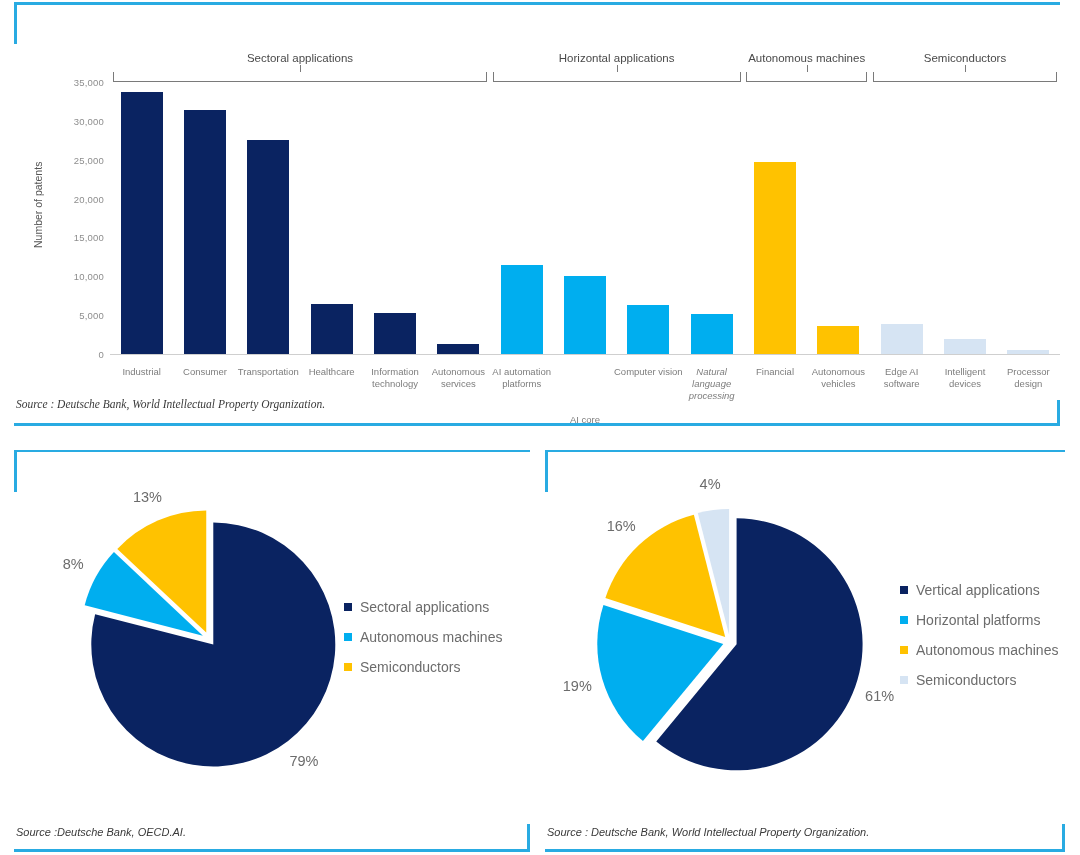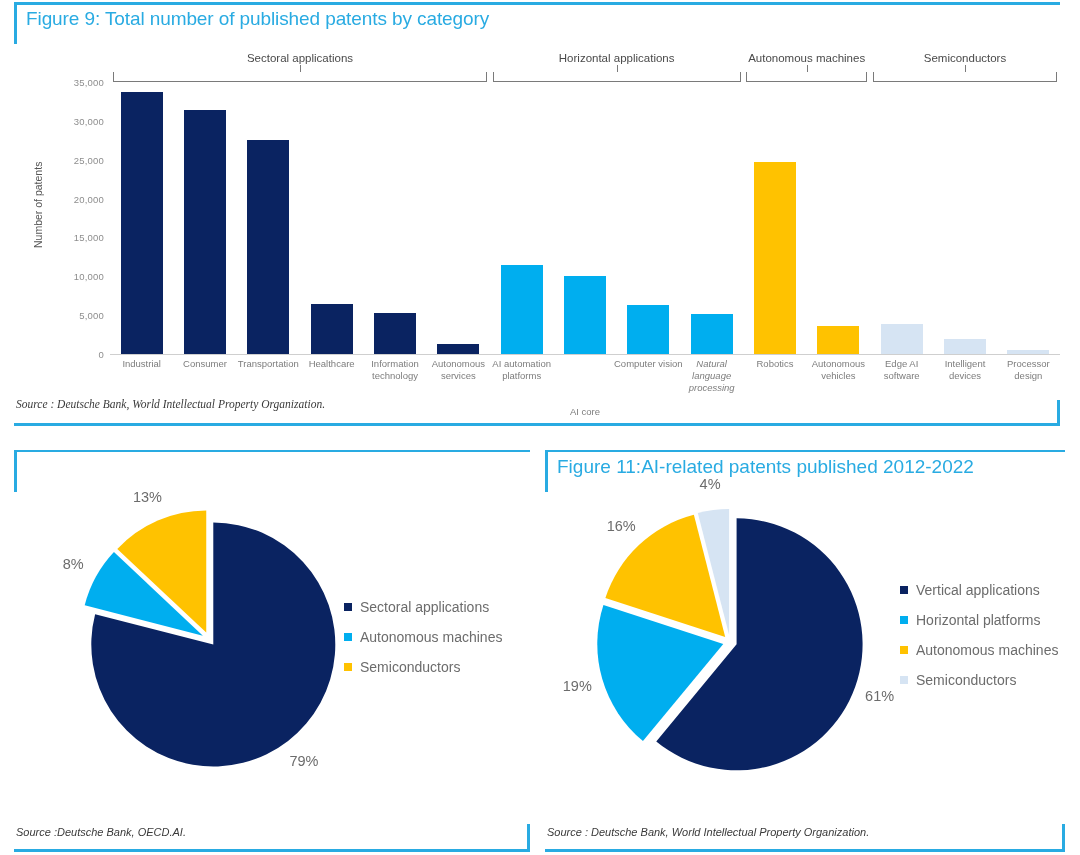--- a/index.html
+++ b/index.html
@@ -68,21 +68,21 @@
     transform: translateY(-50%); white-space:nowrap; letter-spacing:.2px;
   }
   .plot {
     position: absolute; left: 96px; top: 32px; width: 950px; height: 272px;
   }
   .baseline {
     position: absolute; left: 96px; top: 304px; width: 950px; height: 1px;
     background: #cfcfcf;
   }
   .bar { position: absolute; bottom: 0; }
-  .xlabels { position:absolute; left: 96px; top: 308px; width: 950px; height: 40px; }
+  .xlabels { position:absolute; left: 96px; top: 316px; width: 950px; height: 40px; }
   .xlab {
     position: absolute; top: 0; font-size: 9.5px; color: #7d7d7d;
     text-align: center; line-height: 12px;
   }
 
   
   .fig-bot { position: absolute; top: 450px; height: 402px; }
   .fig10-panel { left: 14px; width: 516px; }
   .fig11-panel { left: 545px; width: 520px; }
   .bot-topline { position:absolute; left:0; top:0; height:2px; background:#29ABE2; width:100%; }
@@ -106,21 +106,20 @@
   .legend-tx { font-size:14px; color:#6c6c6c; white-space:nowrap; }
 </style>
 </head>
 <body>
 
 <div class="page">
 
   <div class="fig9-panel">
     <div class="fig9-topline"></div>
     <div class="fig9-leftbar"></div>
-    <div class="fig-title">Figure 9: Total number of published patents by category</div>
 
     <div class="chart">
       <div class="brackets" id="brackets">
           <div class="bracket" style="left: 98.6667px; width: 374.667px;">
             <div class="tick"></div>
           </div>
           <div class="bracket-label" style="left: 98.6667px; width: 374.667px;">Sectoral applications</div>
           <div class="bracket" style="left: 478.667px; width: 248px;">
             <div class="tick"></div>
           </div>
@@ -167,21 +166,21 @@
           <div class="xlab" style="left: -4px; width: 71.3333px;">Industrial</div>
           <div class="xlab" style="left: 59.3333px; width: 71.3333px;">Consumer</div>
           <div class="xlab" style="left: 122.667px; width: 71.3333px;">Transportation</div>
           <div class="xlab" style="left: 186px; width: 71.3333px;">Healthcare</div>
           <div class="xlab" style="left: 249.333px; width: 71.3333px;">Information technology</div>
           <div class="xlab" style="left: 312.667px; width: 71.3333px;">Autonomous services</div>
           <div class="xlab" style="left: 376px; width: 71.3333px;">AI automation platforms</div>
           <div class="xlab" style="left: 439.333px; width: 71.3333px; margin-top: 48px;">AI core</div>
           <div class="xlab" style="left: 502.667px; width: 71.3333px;">Computer vision</div>
           <div class="xlab" style="left: 566px; width: 71.3333px; font-style: italic;">Natural language processing</div>
-          <div class="xlab" style="left: 629.333px; width: 71.3333px;">Robotics</div>
+          <div class="xlab" style="left: 629.333px; width: 71.3333px;">Financial</div>
           <div class="xlab" style="left: 692.667px; width: 71.3333px;">Autonomous vehicles</div>
           <div class="xlab" style="left: 756px; width: 71.3333px;">Edge AI software</div>
           <div class="xlab" style="left: 819.333px; width: 71.3333px;">Intelligent devices</div>
           <div class="xlab" style="left: 882.667px; width: 71.3333px;">Processor design</div>
         </div>
     </div>
 
     <div class="fig9-source">Source : Deutsche Bank, World Intellectual Property Organization.</div>
     <div class="fig9-rightbar"></div>
     <div class="fig9-botline"></div>
@@ -215,21 +214,20 @@
         </div>
       </div>
     <div class="bot-source">Source :Deutsche Bank, OECD.AI.</div>
     <div class="bot-rightbar"></div>
     <div class="bot-botline"></div>
   </div>
 
   <div class="fig-bot fig11-panel">
     <div class="bot-topline"></div>
     <div class="bot-leftbar"></div>
-    <div class="bot-title">Figure 11:AI-related patents published 2012-2022</div>
     <div class="pie-wrap" id="pie11wrap">
         <div class="pct" style="left: 334.6px; top: 201.859px; transform: translate(-50%, -50%);">61%</div>
         <div class="pct" style="left: 32.3133px; top: 192.36px; transform: translate(-50%, -50%);">19%</div>
         <div class="pct" style="left: 76.157px; top: 32.094px; transform: translate(-50%, -50%);">16%</div>
         <div class="pct" style="left: 165.072px; top: -9.74624px; transform: translate(-50%, -50%);">4%</div>
         <svg class="pie-svg" width="280" height="280" style="left: 45px; top: 8px;">
           <path d="M 146.58616538267958 142.37116544171704 L 146.58616538267958 16.37116544171704 A 126 126 0 1 1 66.27074267434472 239.4558340314665 Z" fill="#0a2361"></path>
           <path d="M 133.2779442002614 141.9529377422746 L 52.96252149192654 239.03760633202407 A 126 126 0 0 1 13.444823147072057 103.01679645103118 Z" fill="#00AEEF"></path>
           <path d="M 135.20817025849917 134.8972196080501 L 15.375049205309821 95.96107831680669 A 126 126 0 0 1 103.8732444757275 12.855741305842585 Z" fill="#FFC200"></path>
           <path d="M 139.12266736504986 133.05519709079866 L 107.7877415822782 11.013718788591135 A 126 126 0 0 1 139.12266736504984 7.055197090798657 Z" fill="#d6e4f3"></path>

